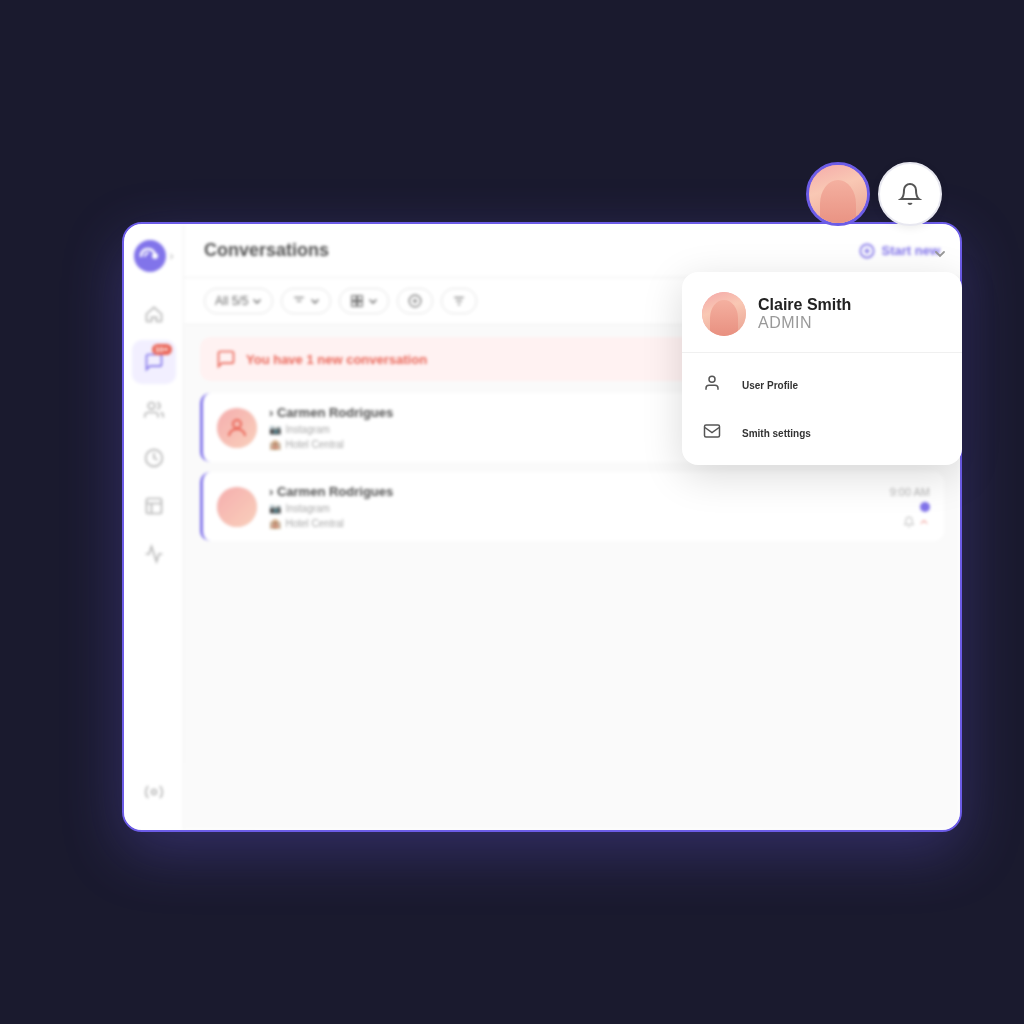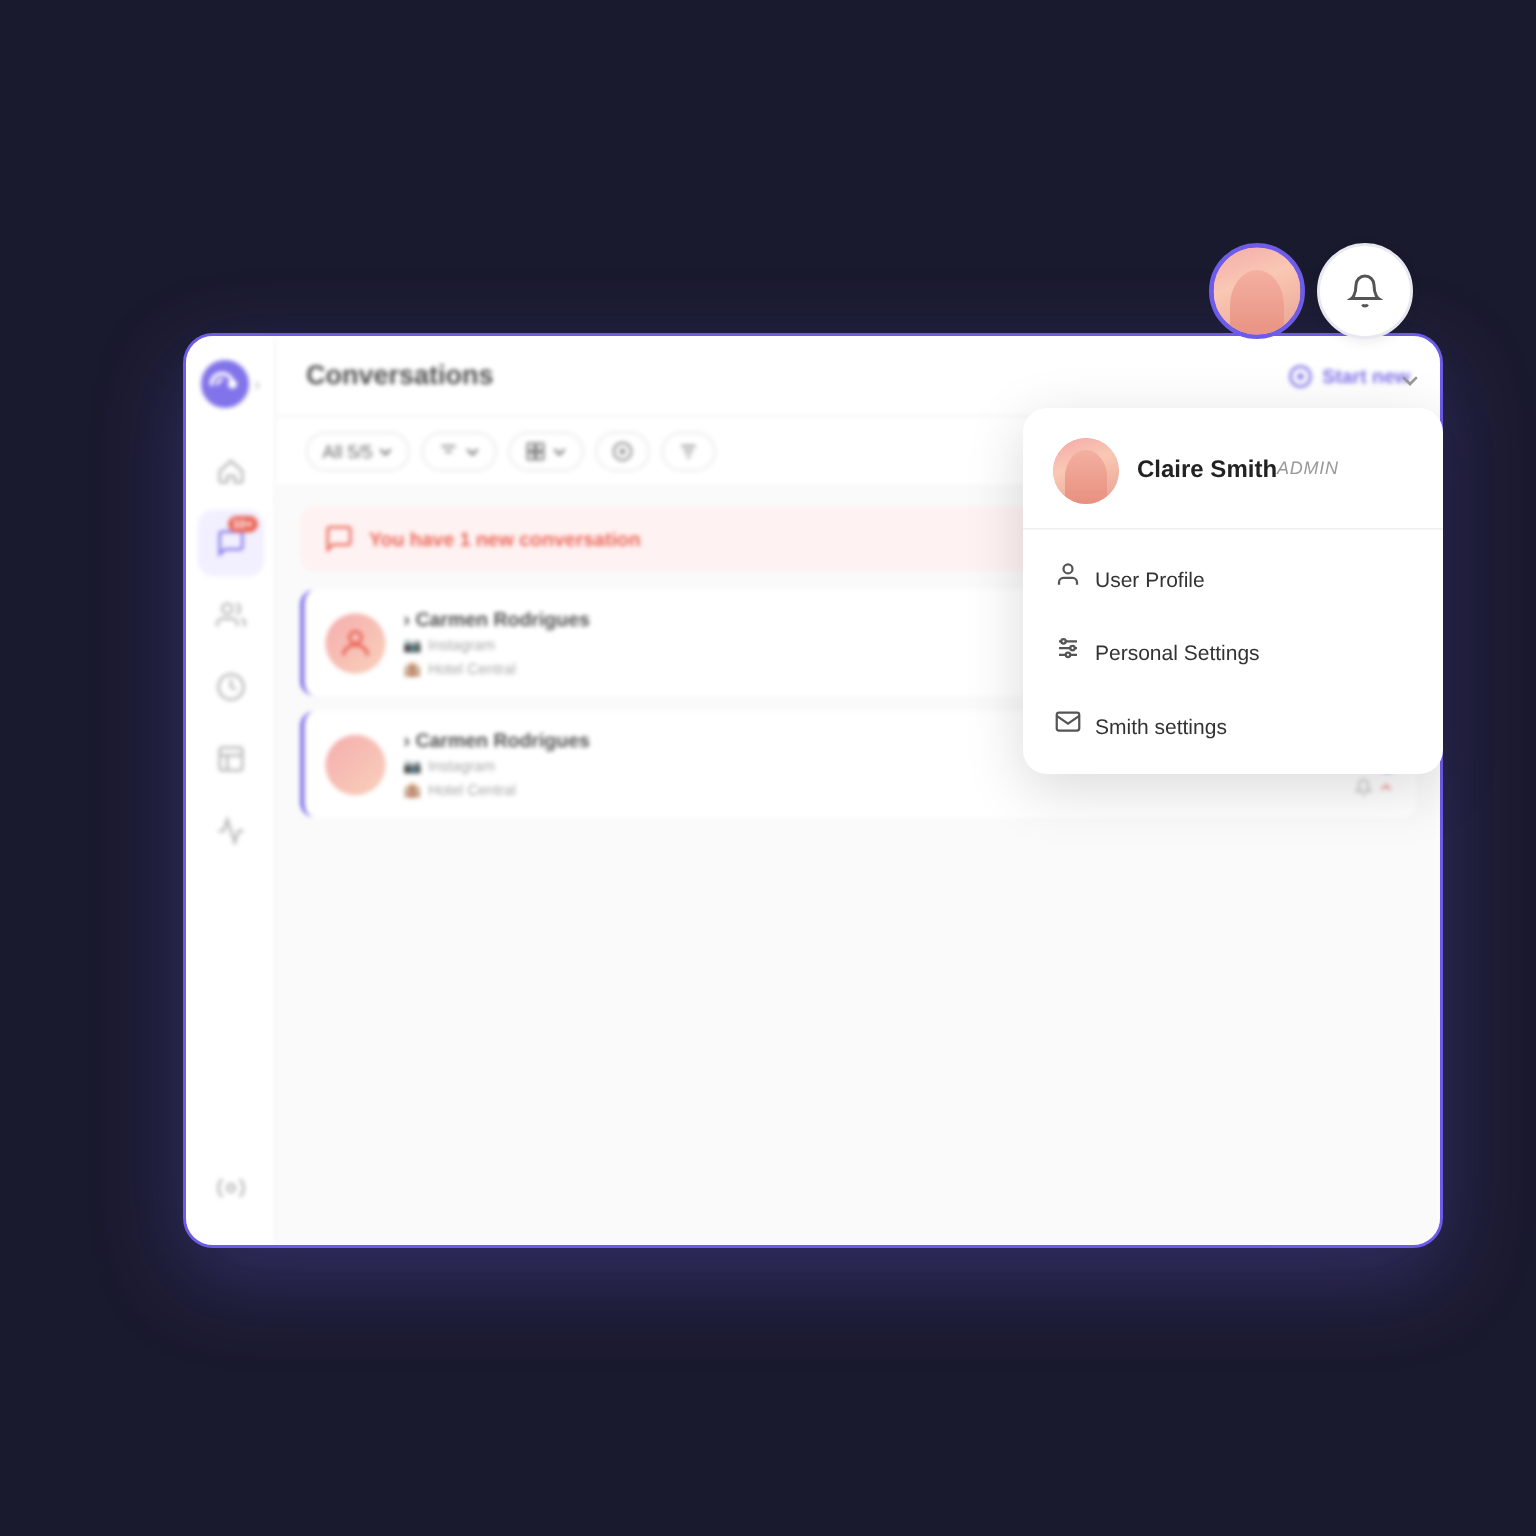--- a/index.html
+++ b/index.html
@@ -308,50 +308,49 @@
       display: flex;
       align-items: center;
       justify-content: center;
       font-size: 20px;
       overflow: hidden;
       flex-shrink: 0;
     }
 
     .dropdown-user-info {
       display: flex;
-      flex-direction: row;
+      flex-direction: column;
     }
 
     .dropdown-user-name {
       font-size: 16px;
       font-weight: 700;
       color: #222;
     }
 
     .dropdown-user-role {
-      font-size: 12px;
+      font-size: 16px;
       color: #999;
       font-weight: 500;
       letter-spacing: 0.5px;
-      font-style: italic;
     }
 
     .dropdown-menu-items {
       padding: 8px 0;
     }
 
     .dropdown-menu-item {
       display: flex;
       align-items: center;
-      gap: 8px;
+      gap: 20px;
       padding: 13px 20px;
       cursor: pointer;
-      font-size: 14px;
+      font-size: 10px;
       color: #333;
-      font-weight: 400;
+      font-weight: 700;
       transition: background 0.15s;
     }
 
     .dropdown-menu-item.logout {
       color: #e74c3c;
     }
 
     .menu-icon {
       font-size: 16px;
       color: #555;
@@ -605,33 +604,20 @@
           <svg width="18" height="18" viewBox="0 0 24 24" fill="none" stroke="#555" stroke-width="2">
               <path d="M20 21v-2a4 4 0 00-4-4H8a4 4 0 00-4 4v2"></path>
               <circle cx="12" cy="7" r="4"></circle>
             </svg>
         </span>
         <span>User Profile</span>
       </div>
       <div class="dropdown-menu-item">
         <span class="menu-icon">
           <svg width="18" height="18" viewBox="0 0 24 24" fill="none" stroke="#555" stroke-width="2">
-              <line x1="4" y1="6" x2="20" y2="6"></line>
-              <line x1="4" y1="12" x2="20" y2="12"></line>
-              <line x1="4" y1="18" x2="20" y2="18"></line>
-              <circle cx="8" cy="6" r="2" fill="white" stroke="#555" stroke-width="2"></circle>
-              <circle cx="16" cy="12" r="2" fill="white" stroke="#555" stroke-width="2"></circle>
-              <circle cx="12" cy="18" r="2" fill="white" stroke="#555" stroke-width="2"></circle>
-            </svg>
-        </span>
-        <span>Personal Settings</span>
-      </div>
-      <div class="dropdown-menu-item">
-        <span class="menu-icon">
-          <svg width="18" height="18" viewBox="0 0 24 24" fill="none" stroke="#555" stroke-width="2">
               <rect x="2" y="4" width="20" height="16" rx="2"></rect>
               <path d="M2 7l10 7 10-7"></path>
             </svg>
         </span>
         <span>Smith settings</span>
       </div>
     </div>
   </div>
 
 </div>

